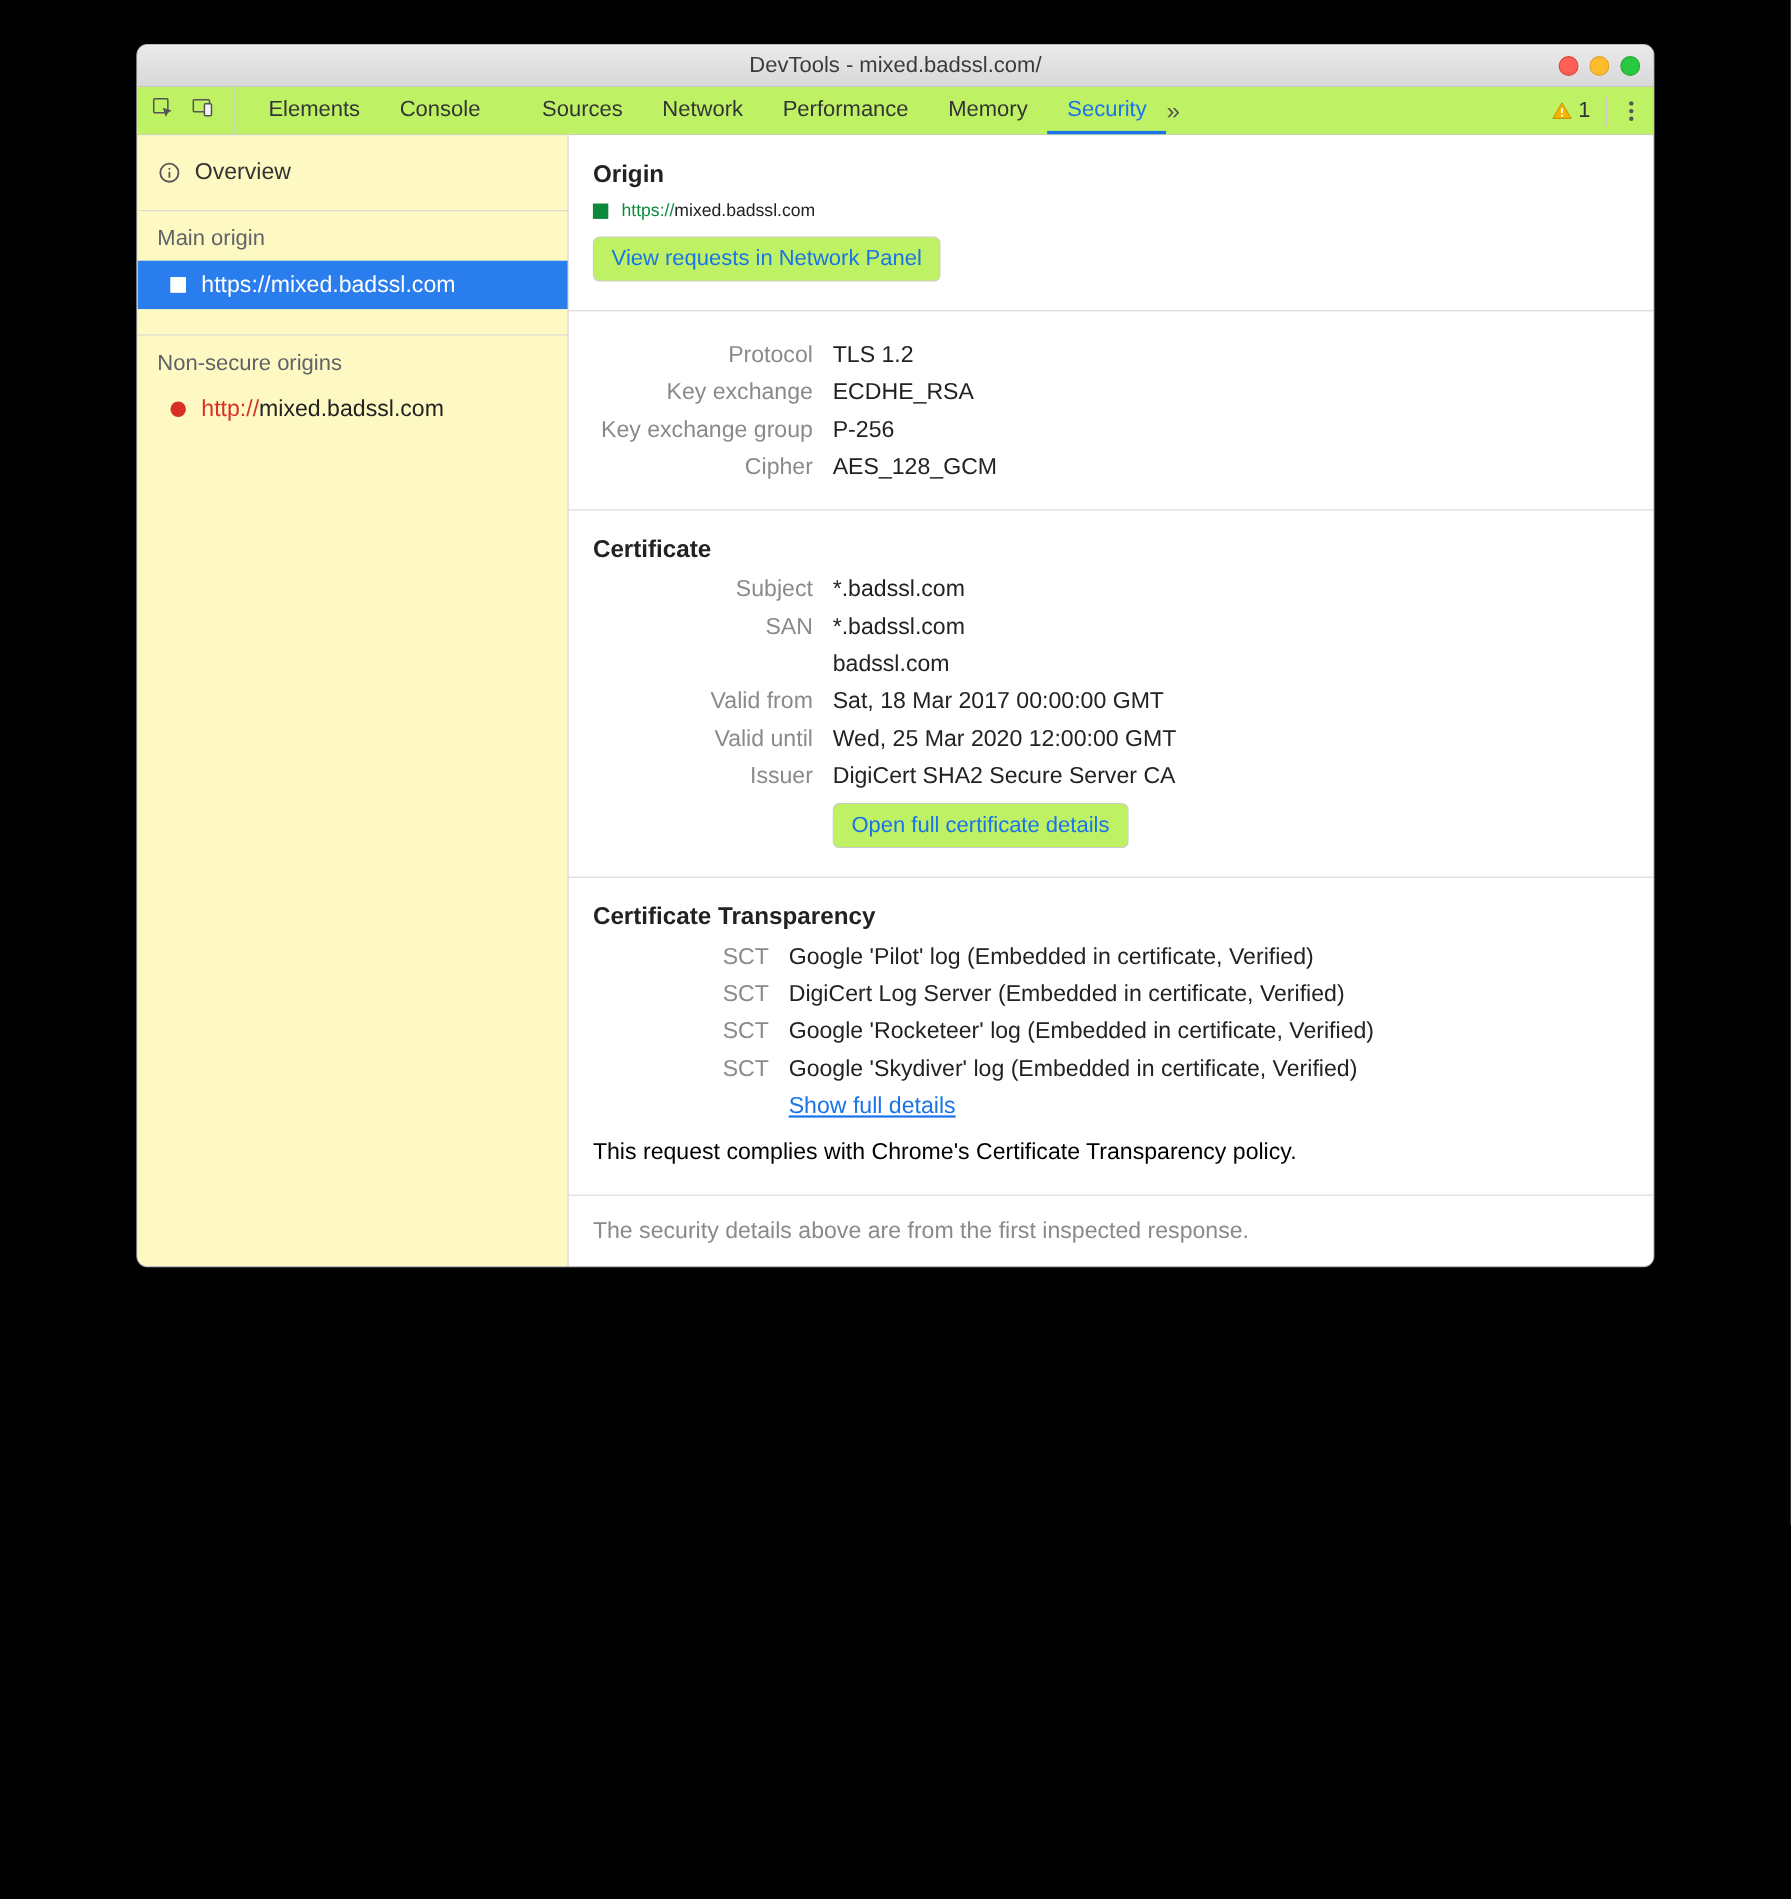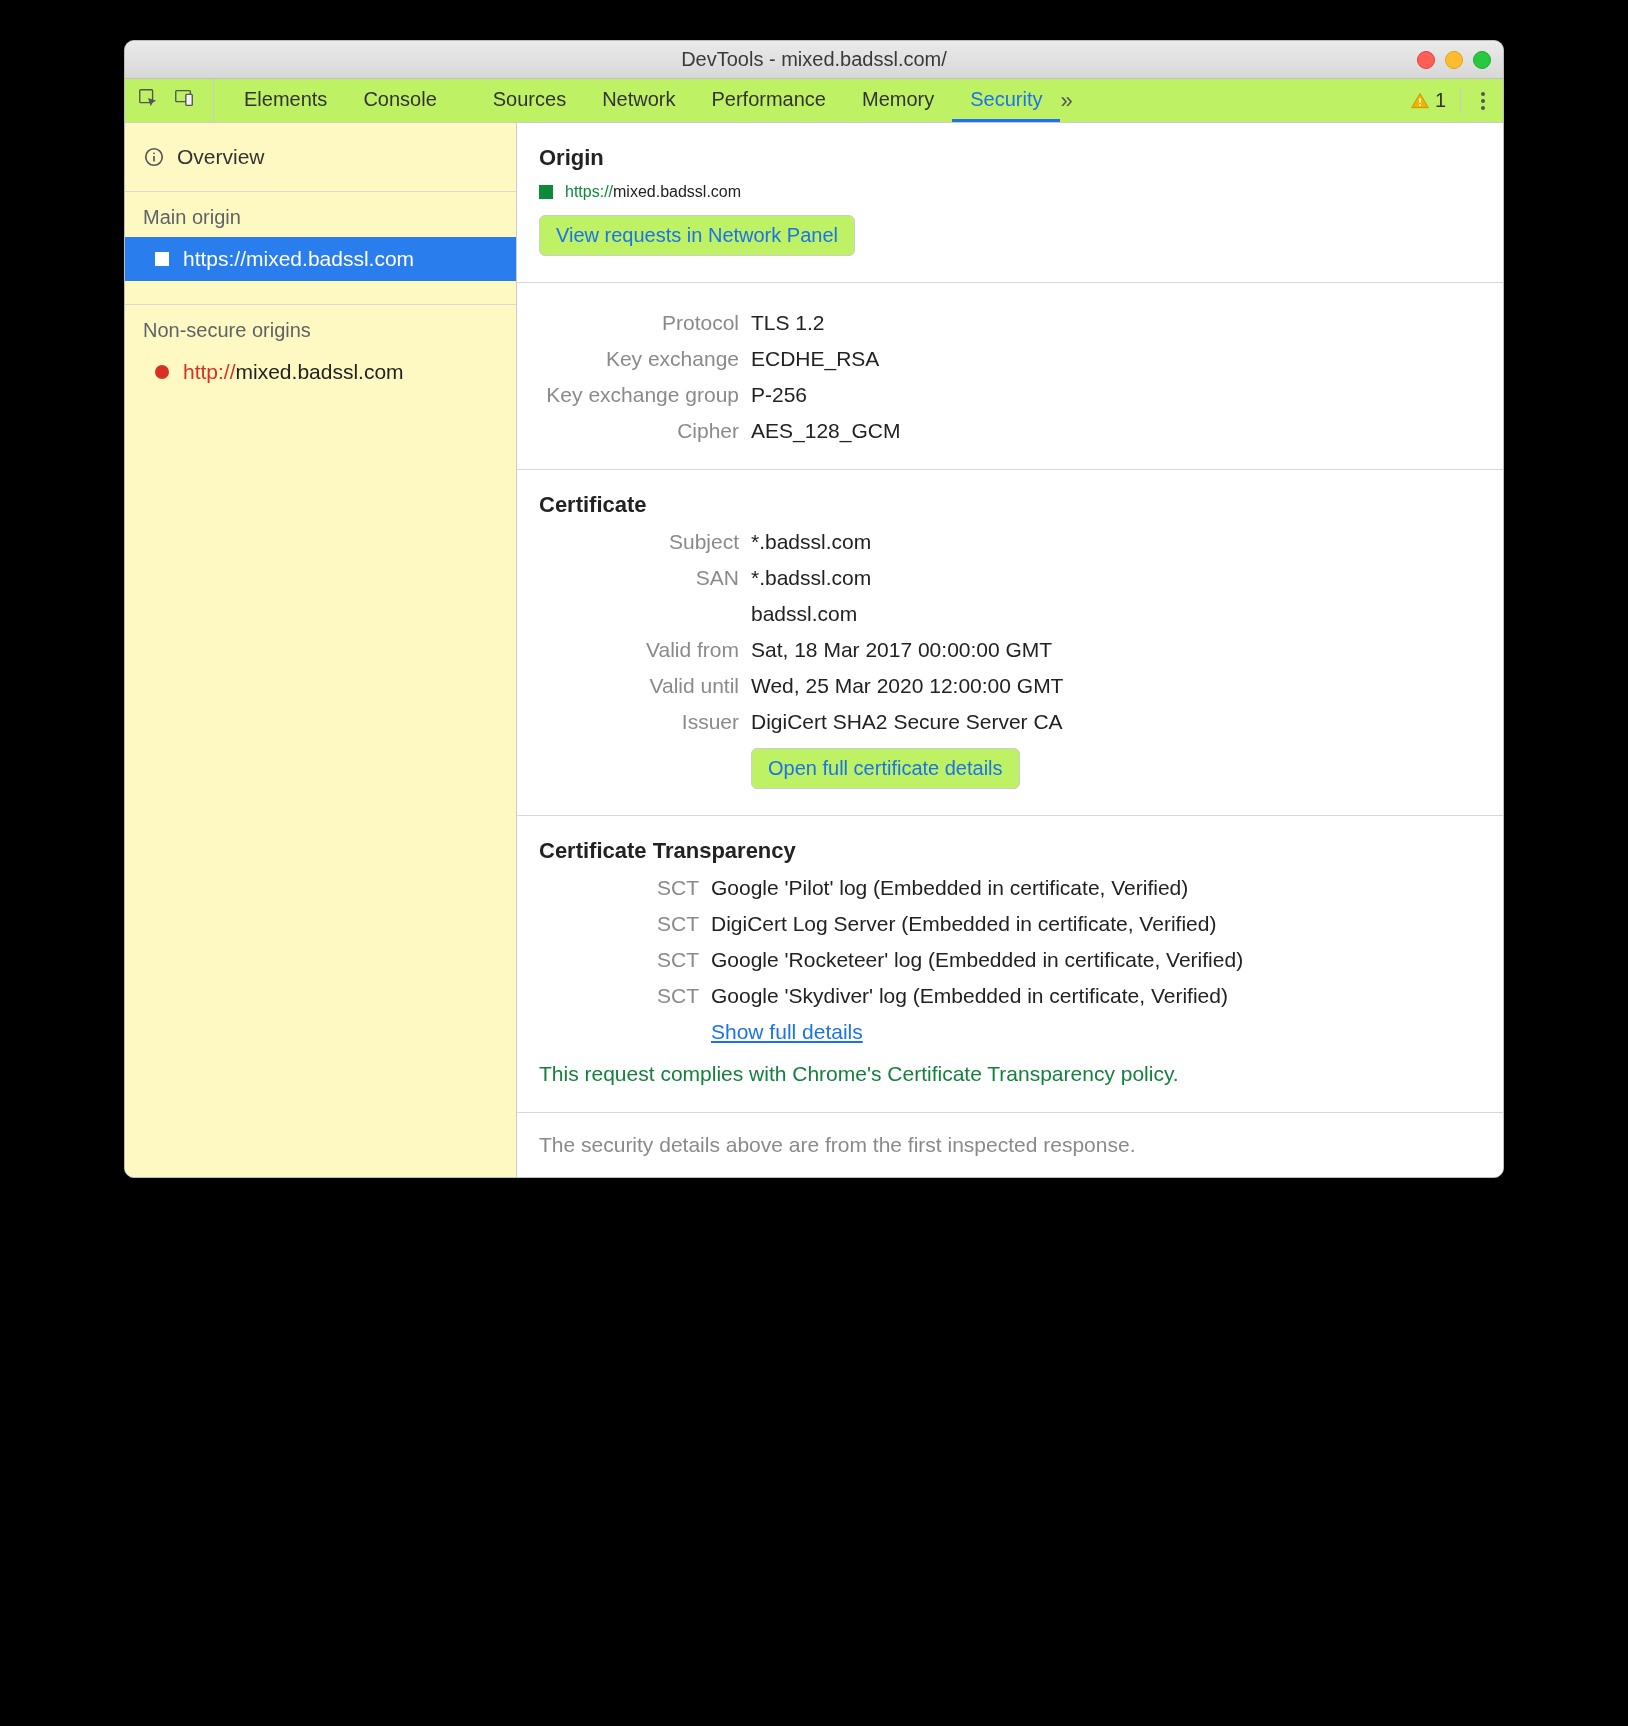--- a/index.html
+++ b/index.html
@@ -108,21 +108,21 @@
     display:inline-block;
     border:1px solid #ccc;
     border-radius:6px;
     padding:8px 16px;
     color:#1a73e8;
     background:#bef264;
     font-size:20px;
     cursor:pointer;
   }
   .origin-line { display:flex; align-items:center; gap:12px; margin-bottom:14px;}
-  .kv { display:grid; grid-template-columns: 200px 1fr; row-gap:10px; column-gap:18px; font-size:21px; margin-top:6px;gap:12px;}
+  .kv { display:grid; grid-template-columns: 200px 1fr; row-gap:10px; column-gap:18px; font-size:21px; margin-top:6px;}
   .kv .k { text-align:right; color:#8a8a8a; }
   .kv .v { color:#222; }
   .kv .v .btn { margin-top:2px;}
   .link { color:#1a73e8; text-decoration:underline; cursor:pointer; font-size:21px;}
   .note { color:#8a8a8a; font-size:21px; padding:20px 22px;}
 </style>
 </head>
 <body>
 
 <div class="window">
@@ -260,19 +260,19 @@
           <div class="v">Google 'Pilot' log (Embedded in certificate, Verified)</div>
           <div class="k">SCT</div>
           <div class="v">DigiCert Log Server (Embedded in certificate, Verified)</div>
           <div class="k">SCT</div>
           <div class="v">Google 'Rocketeer' log (Embedded in certificate, Verified)</div>
           <div class="k">SCT</div>
           <div class="v">Google 'Skydiver' log (Embedded in certificate, Verified)</div>
           <div class="k"></div>
           <div class="v"><span class="link">Show full details</span></div>
         </div>
-        <div style="color:#15803d;font-size:21px;margin-top:18px;">This request complies with Chrome's Certificate Transparency policy.</div>
+        <div style="color:#000000;font-size:21px;margin-top:18px;">This request complies with Chrome's Certificate Transparency policy.</div>
       </div>
 
       <div class="note">The security details above are from the first inspected response.</div>
     </div>
   </div>
 </div>
 
 </body></html>

